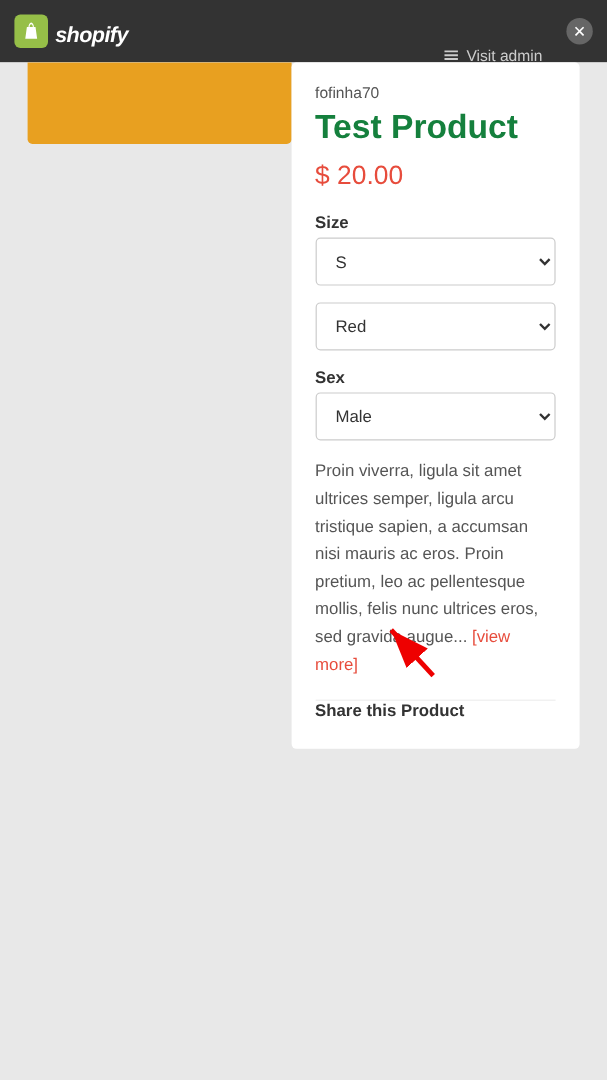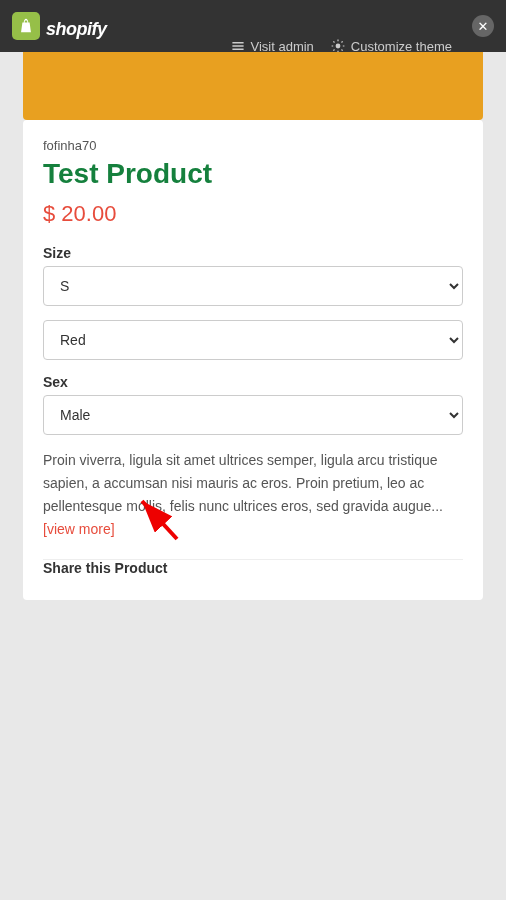--- a/index.html
+++ b/index.html
@@ -177,21 +177,20 @@
       align-items: center;
       width: 506px;
       gap: 0;
     }
 
     .content-wrapper {
       width: 506px;
       background: #e8e8e8;
       padding: 0 23px 30px 23px;
       display: flex;
-      flex-direction: column;
       gap: 0;
     }
   </style>
 </head>
 <body>
 
 <div class="page-wrapper">
 
   <div class="topbar">
     <div class="shopify-logo">
@@ -201,27 +200,20 @@
         </svg>
       </div>
       <span class="shopify-name">shopify</span>
     </div>
     <div class="topbar-divider"></div>
     <div class="topbar-link">
       <svg viewBox="0 0 20 20" fill="#ccc" xmlns="http://www.w3.org/2000/svg">
         <path d="M3 10h14M3 6h14M3 14h14" stroke="#ccc" stroke-width="2" fill="none"></path>
       </svg>
       <span>Visit admin</span>
-    </div>
-    <div class="topbar-link">
-      <svg viewBox="0 0 20 20" fill="#ccc" xmlns="http://www.w3.org/2000/svg">
-        <circle cx="10" cy="10" r="3" fill="#ccc"></circle>
-        <path d="M10 2v2M10 16v2M2 10h2M16 10h2M4.22 4.22l1.42 1.42M14.36 14.36l1.42 1.42M4.22 15.78l1.42-1.42M14.36 5.64l1.42-1.42" stroke="#ccc" stroke-width="1.5" fill="none"></path>
-      </svg>
-      <span>Customize theme</span>
     </div>
     <div class="topbar-close">✕</div>
   </div>
 
   <div class="content-wrapper">
 
     <div class="product-image-strip"></div>
 
     <div class="product-card">
       <div class="vendor-name">fofinha70</div>

